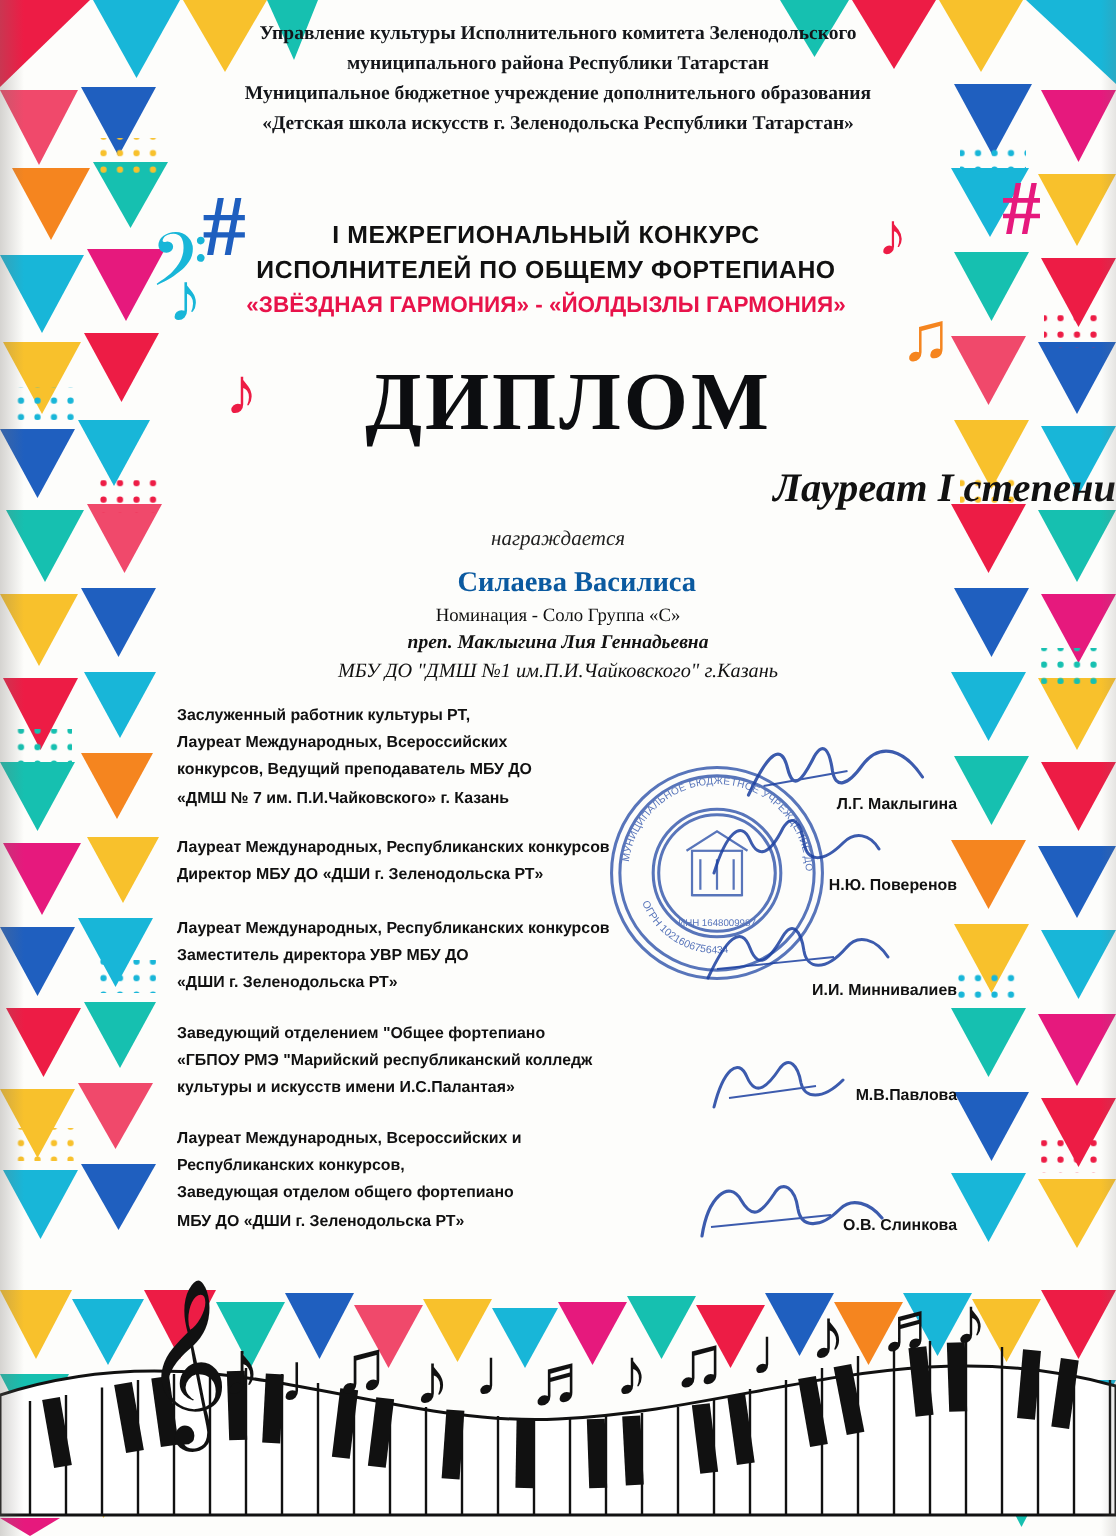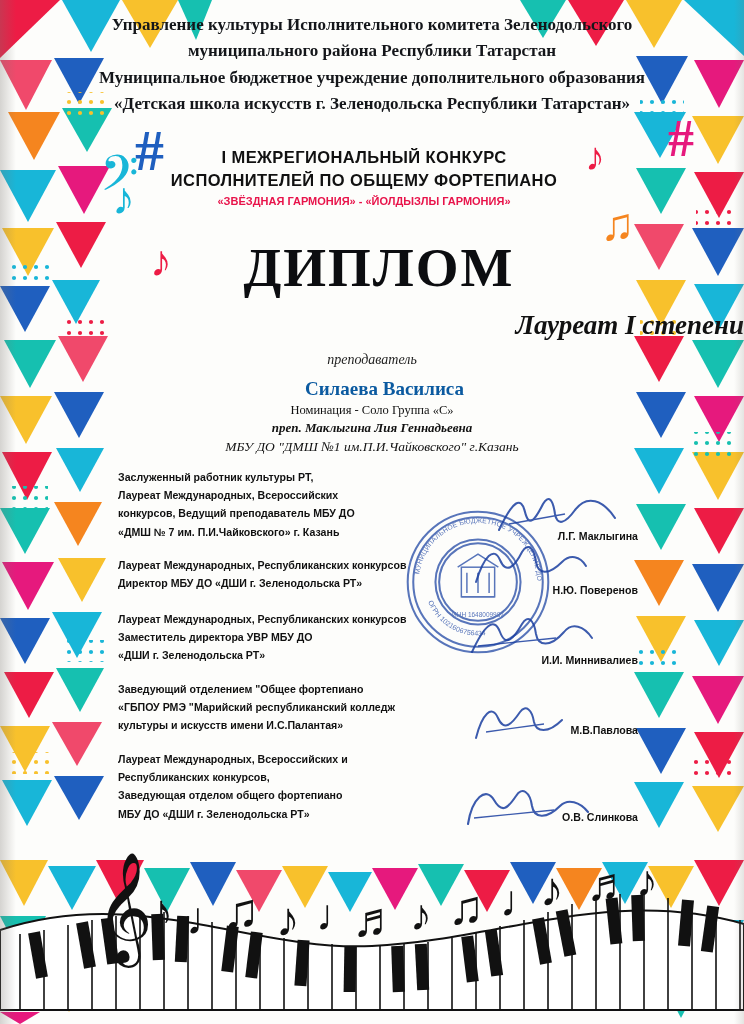--- a/index.html
+++ b/index.html
@@ -51,21 +51,21 @@
   .content {
     position: relative;
     z-index: 20;
   }
 
   .org-block {
     position: absolute;
     left: 0; right: 0;
     top: 12px;
     text-align: center;
-    font-size: 17px;
+    font-size: 13px;
     line-height: 1.55;
     font-weight: bold;
     color: #14161a;
     font-family: "Liberation Serif", serif;
   }
 
   .title-block {
     position: absolute;
     left: 0; right: 16px;
     top: 146px;
@@ -75,21 +75,21 @@
     font-family: "Liberation Sans", sans-serif;
     font-weight: bold;
     font-size: 16.5px;
     letter-spacing: 0.4px;
     color: #111;
     line-height: 1.4;
   }
   .title-sub {
     font-family: "Liberation Sans", sans-serif;
     font-weight: bold;
-    font-size: 11px;
+    font-size: 15px;
     color: #e8134a;
     margin-top: 3px;
   }
 
   .diploma-word {
     position: absolute;
     left: 0; right: 0;
     top: 236px;
     text-align: center;
     font-family: "Liberation Serif", serif;
@@ -434,21 +434,21 @@
 
     <div class="title-block">
       <div class="title-line">I МЕЖРЕГИОНАЛЬНЫЙ  КОНКУРС</div>
       <div class="title-line">ИСПОЛНИТЕЛЕЙ ПО ОБЩЕМУ ФОРТЕПИАНО</div>
       <div class="title-sub">«ЗВЁЗДНАЯ ГАРМОНИЯ» - «ЙОЛДЫЗЛЫ ГАРМОНИЯ»</div>
     </div>
 
     <div class="diploma-word">ДИПЛОМ</div>
 
     <div class="degree">Лауреат I  степени</div>
-    <div class="awarded">преподаватель</div>
+    <div class="awarded">награждается</div>
 
     <div class="laureate-name">Силаева Василиса</div>
     <div class="nomination">Номинация - Соло Группа «С»</div>
     <div class="teacher">преп.  Маклыгина Лия Геннадьевна</div>
     <div class="school">МБУ ДО "ДМШ №1 им.П.И.Чайковского" г.Казань</div>
 
     <div class="sign-area">
 
       <div class="sign-block" style="min-height:74px;">
         <div class="sign-lines">

